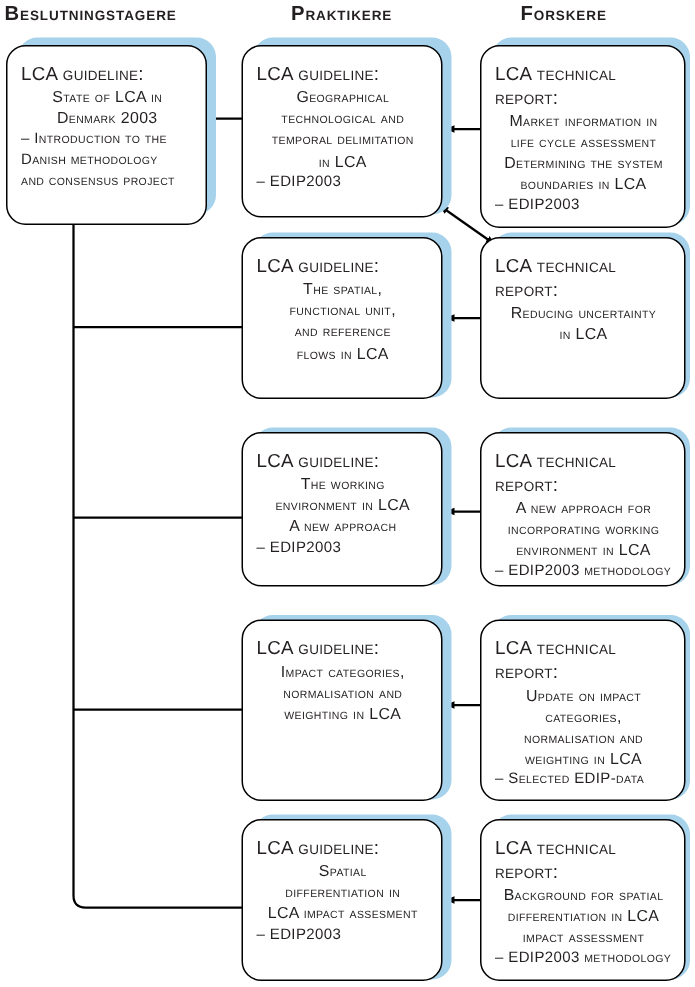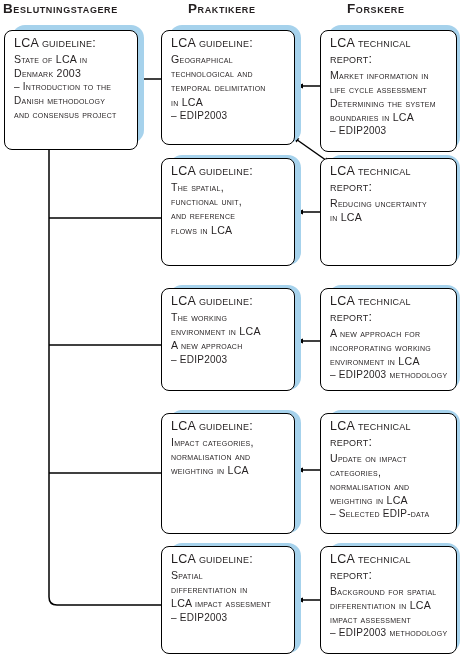--- a/index.html
+++ b/index.html
@@ -28,40 +28,40 @@
     font-family: "Liberation Sans", "DejaVu Sans", sans-serif;
     font-variant: small-caps;
     font-weight: bold;
     font-size: 13.5px;
     letter-spacing: 0.6px;
     color: #231f20;
     white-space: nowrap;
     line-height: 16px;
   }
   #hdr-0 { left: 3px;   top: 1px; }
-  #hdr-1 { left: 188px; top: 1px; }
+  #hdr-1 { left: 194px; top: 1px; }
   #hdr-2 { left: 347px; top: 1px; }
 
   
   #connectors {
     position: absolute;
     left: 0; top: 0;
     width: 463px;
     height: 658px;
     pointer-events: none;
   }
 
   
   .node {
     position: absolute;
     box-sizing: border-box;
     background: #ffffff;
     border: 1.6px solid #000000;
-    border-radius: 8px;
-    padding: 5px 8px 5px 9px;
+    border-radius: 13px;
+    padding: 11px 8px 5px 9px;
     overflow: hidden;
     z-index: 3;
   }
   .shadow {
     position: absolute;
     box-sizing: border-box;
     background: #a6d2ec;
     border-radius: 13px;
     z-index: 1;
   }
@@ -73,20 +73,21 @@
     margin: 0 0 0.5px 0;
     white-space: pre-line;
   }
   .node-body {
     font-variant: small-caps;
     font-size: 10.6px;
     line-height: 14.2px;
     letter-spacing: 0.25px;
     margin: 0;
     white-space: pre-line;
+    text-align: center;
   }
   .node-sub {
     font-variant: small-caps;
     font-size: 10px;
     line-height: 13.6px;
     letter-spacing: 0.25px;
     margin: 0;
     white-space: pre-line;
   }
 </style>

